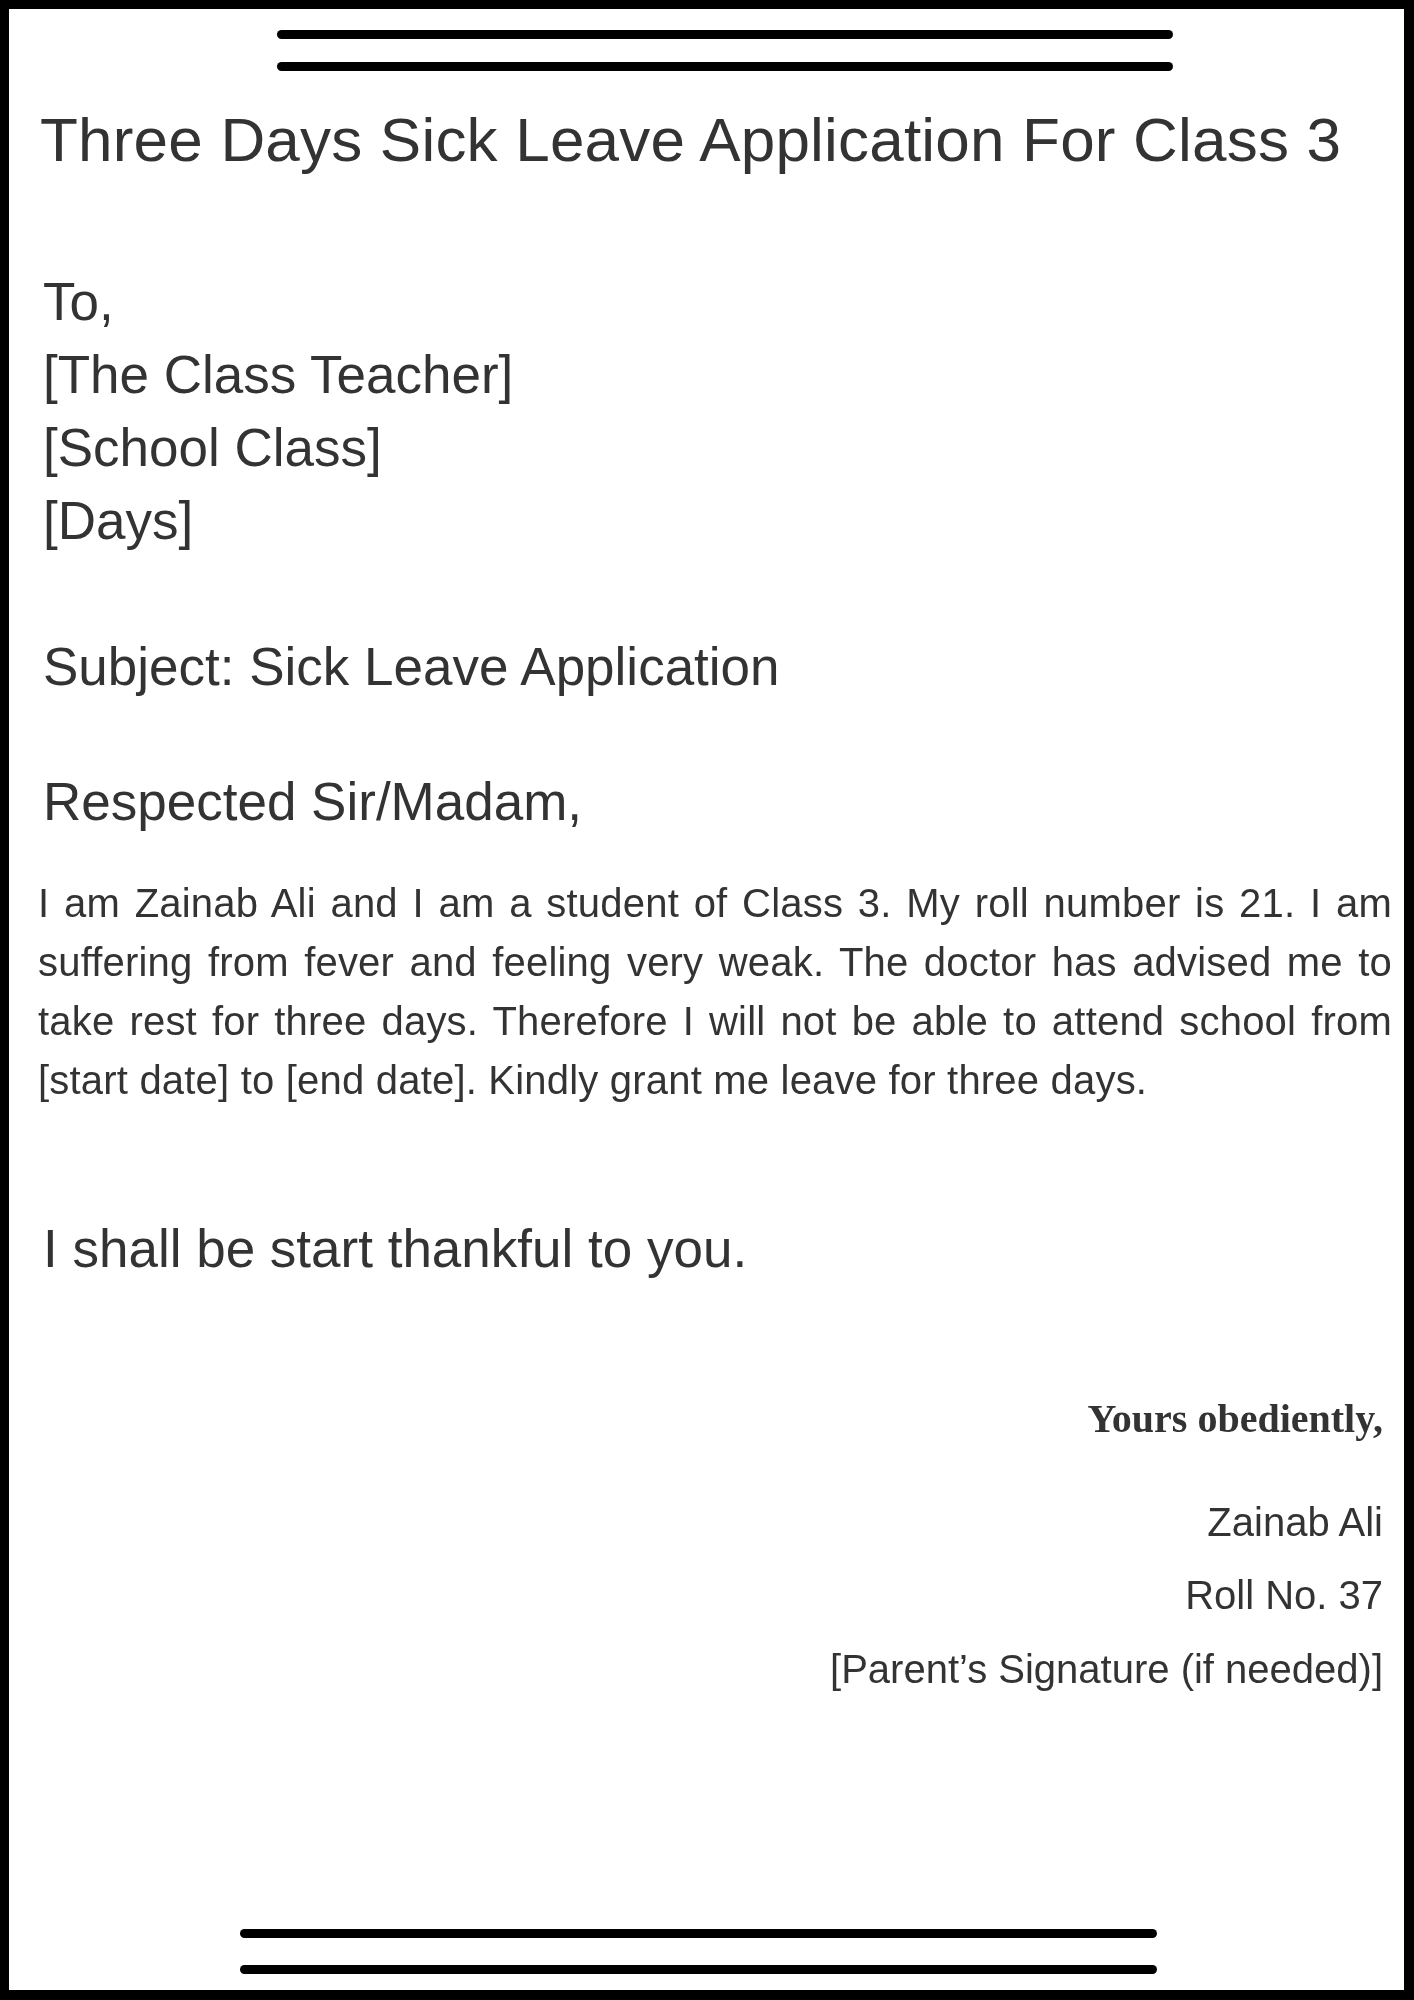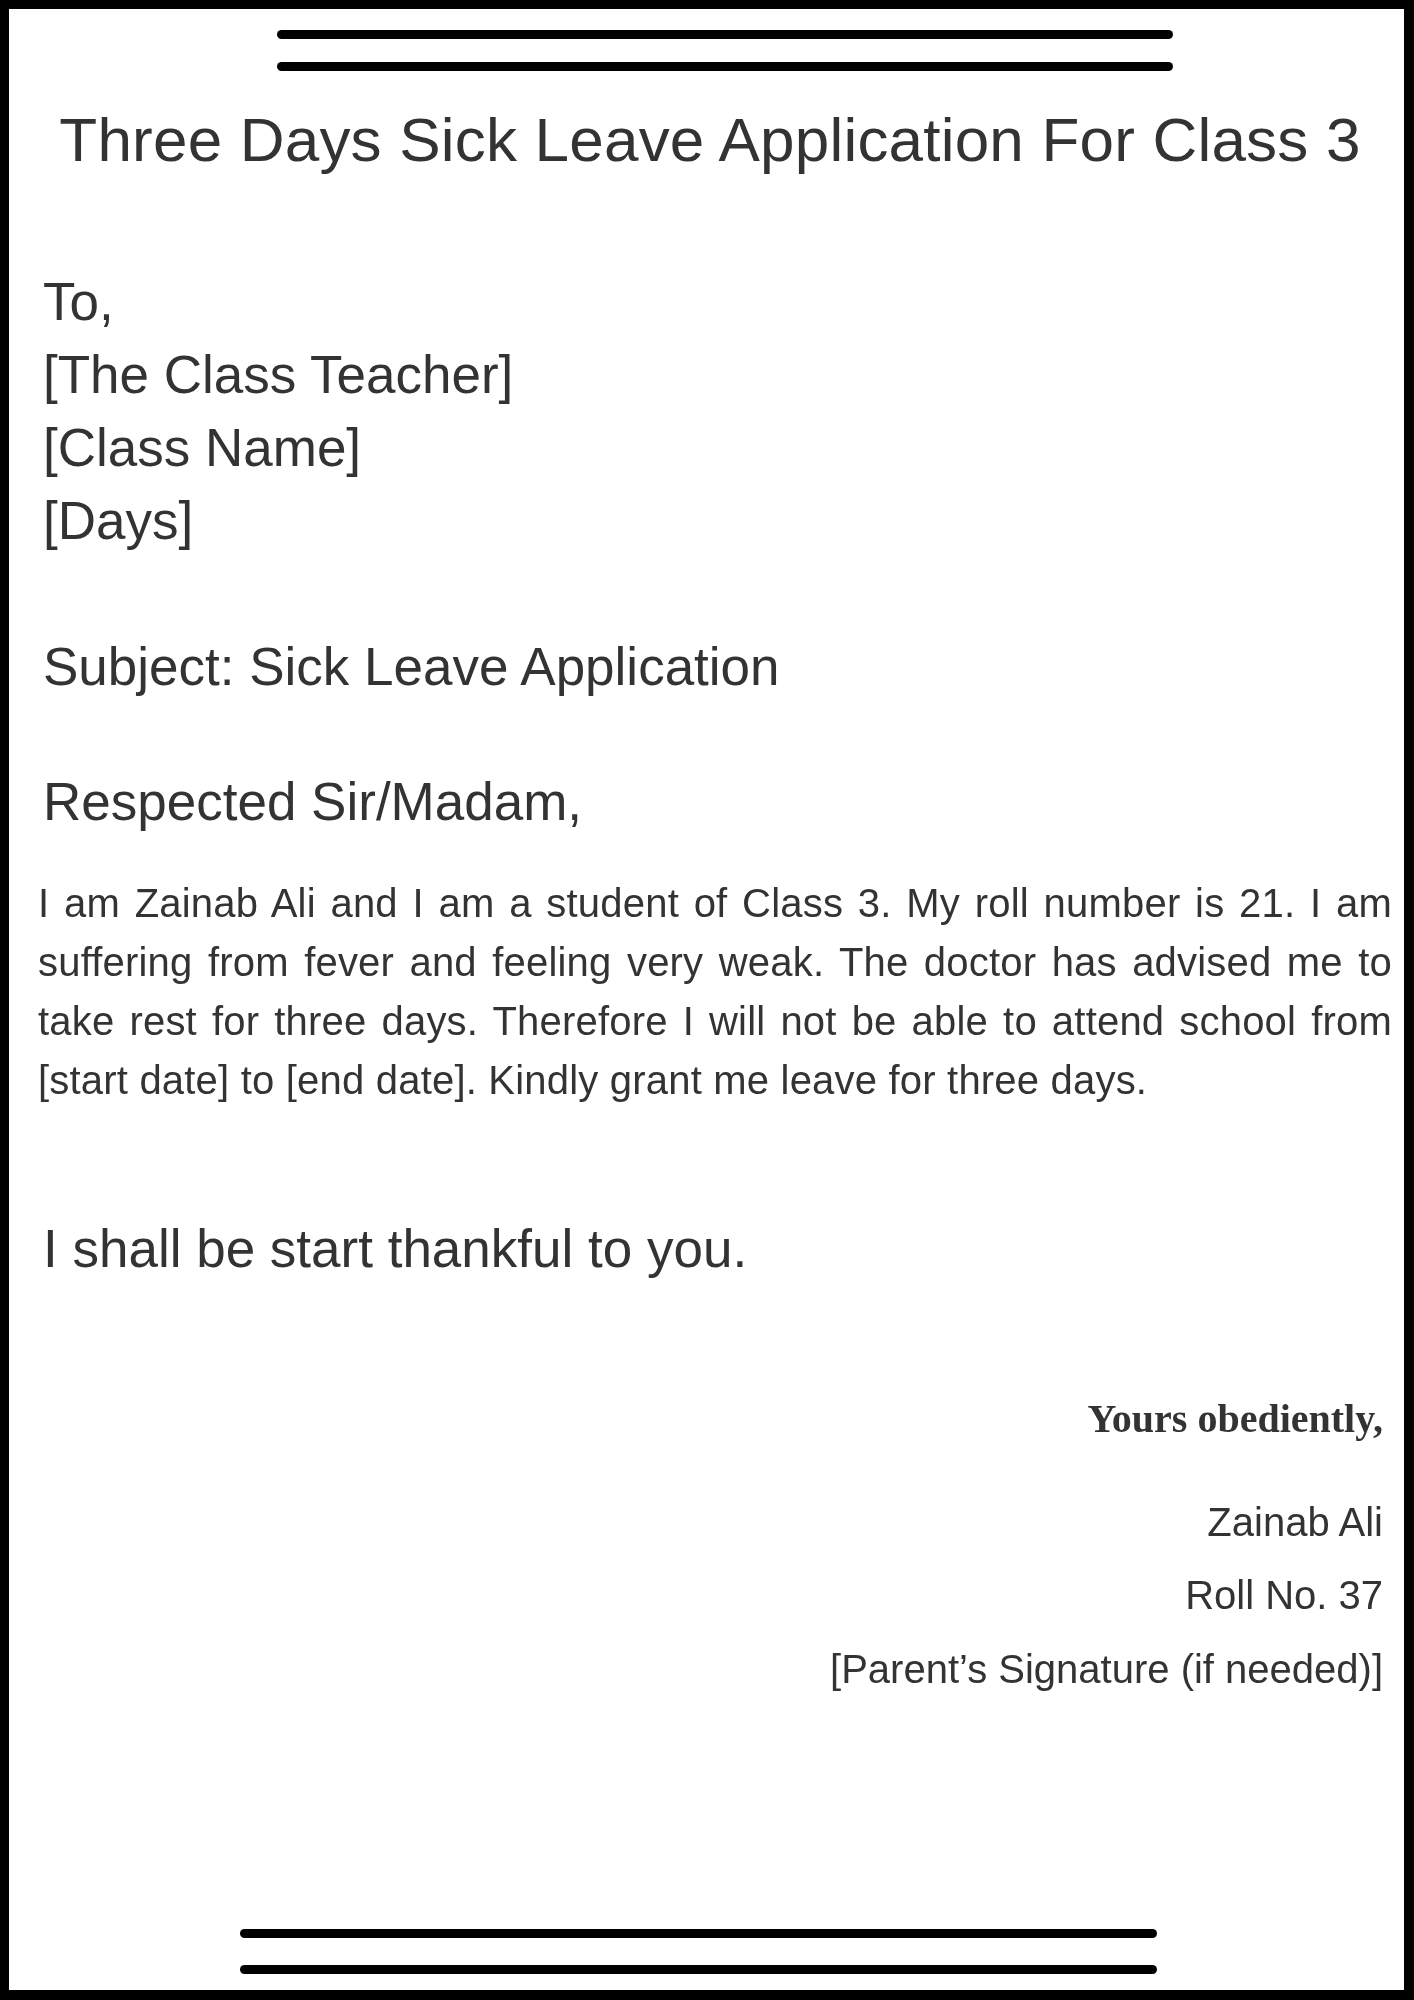--- a/index.html
+++ b/index.html
@@ -16,21 +16,21 @@
       border-right: 10px solid #000; border-bottom: 10px solid #000;
     }
     .rule { position: absolute; height: 9px; background: #000; border-radius: 5px; }
     .top-rule-1 { left: 277px; width: 896px; top: 30px; }
     .top-rule-2 { left: 277px; width: 896px; top: 62px; }
     .bot-rule-1 { left: 240px; width: 917px; top: 1929px; }
     .bot-rule-2 { left: 240px; width: 917px; top: 1965px; }
 
     .title {
       position: absolute; left: 40px; width: 1340px; top: 94px;
-      text-align: center; font-size: 62px; line-height: 92px; font-weight: normal;
+      text-align: left; font-size: 62px; line-height: 92px; font-weight: normal;
       margin: 0; color: #333333; letter-spacing: 0.2px;
     }
     .line { position: absolute; left: 30px; font-size: 53px; line-height: 48px; white-space: nowrap; margin-left: 13px; }
     .address-line-0 { top: 278px; }
     .address-line-1 { top: 351px; }
     .address-line-2 { top: 424px; }
     .address-line-3 { top: 497px; }
     .subject { top: 643px; text-align: right; }
     .salutation { top: 778px; }
 
@@ -55,21 +55,21 @@
 
 <div class="frame"></div>
 
 <div class="rule top-rule-1"></div>
 <div class="rule top-rule-2"></div>
 
 <h1 class="title">Three Days Sick Leave Application For Class 3</h1>
 
 <div class="line address-line-0">To,</div>
 <div class="line address-line-1">[The Class Teacher]</div>
-<div class="line address-line-2">[Class Name]</div>
+<div class="line address-line-2">[School Class]</div>
 <div class="line address-line-3">[Days]</div>
 
 <div class="line subject">Subject: Sick Leave Application</div>
 <div class="line salutation">Respected Sir/Madam,</div>
 
 <p class="body-para">I am Zainab Ali and I am a student of Class 3. My roll number is 21. I am suffering from fever and feeling very weak. The doctor has advised me to take rest for three days. Therefore I will not be able to attend school from [start date] to [end date]. Kindly grant me leave for three days.</p>
 
 <div class="line thanks">I shall be start thankful to you.</div>
 
 <div class="closing yours">Yours obediently,</div>

